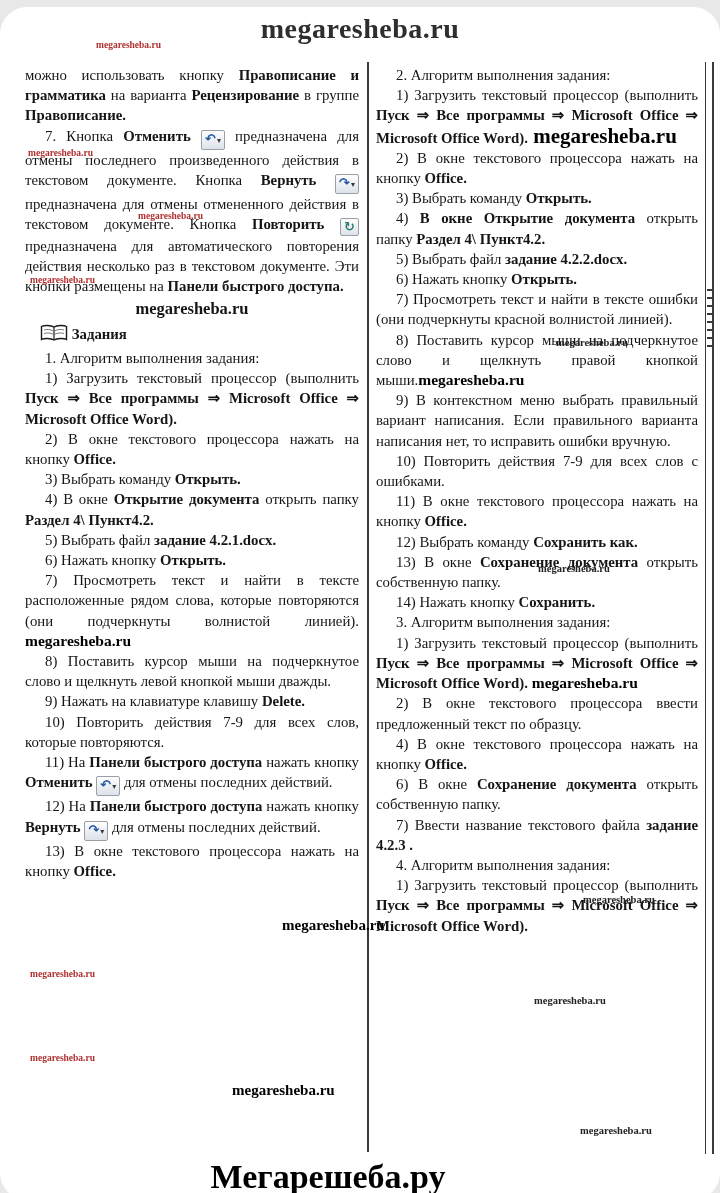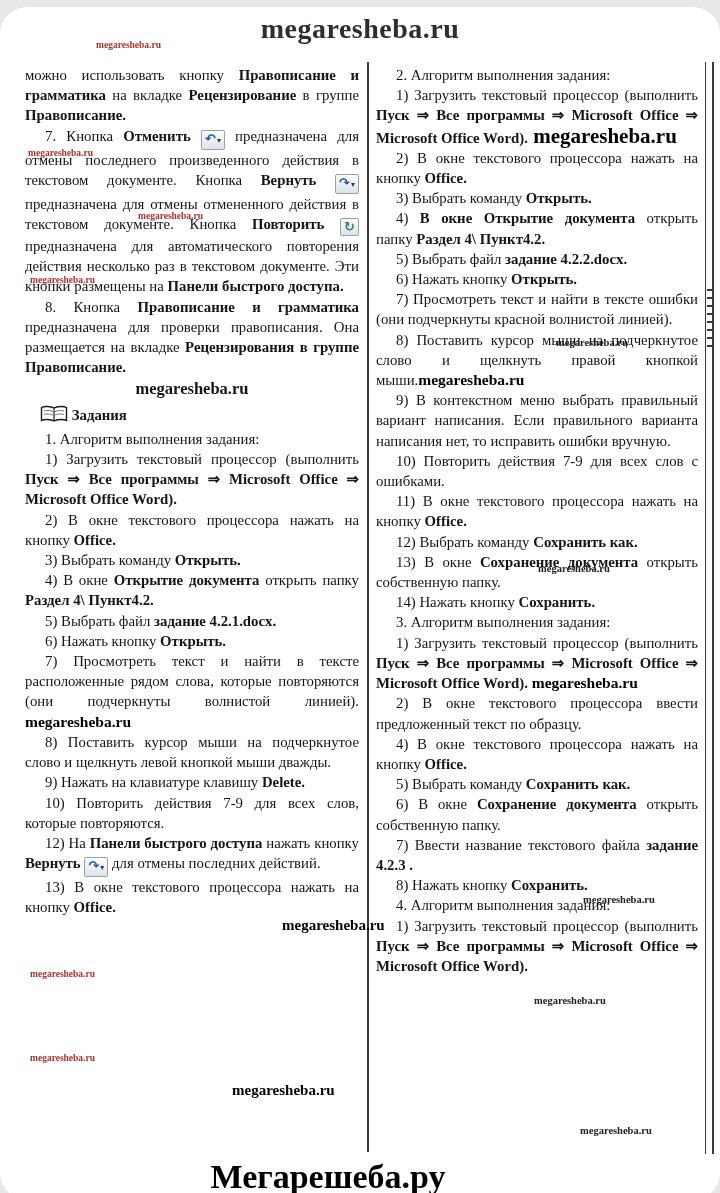--- a/index.html
+++ b/index.html
@@ -54,40 +54,40 @@
   .edge-ticks div { width:7px; height:2px; background:#3a3a3a; margin-bottom:6px; }
 </style>
 </head>
 <body>
 
 <div class="page">
 
   <div class="header">megaresheba.ru</div>
 
   <div class="col" id="col-left">
-      <div class="para cont"><span>можно использовать кнопку </span><span class="b">Правописание и грамматика</span><span> на вкладке </span><span class="b">Рецензирование</span><span> в группе </span><span class="b">Правописание.</span></div>
+      <div class="para cont"><span>можно использовать кнопку </span><span class="b">Правописание и грамматика</span><span> на варианта </span><span class="b">Рецензирование</span><span> в группе </span><span class="b">Правописание.</span></div>
       <div class="para item"><span>7. Кнопка </span><span class="b">Отменить </span><span class="icon-box"><span class="icon-arrow" style="color: rgb(37, 88, 168);">↶</span><span class="dd">▾</span></span><span> предназначена для отмены последнего произведенного действия в текстовом документе. Кнопка </span><span class="b">Вернуть </span><span class="icon-box"><span class="icon-arrow" style="color: rgb(37, 88, 168);">↷</span><span class="dd">▾</span></span><span> предназначена для отмены отмененного действия в текстовом документе. Кнопка </span><span class="b">Повторить</span><span> </span><span class="icon-box"><span class="icon-arrow" style="color: rgb(46, 125, 110);">↻</span></span><span> предназначена для автоматического повторения действия несколько раз в текстовом документе. Эти кнопки размещены на </span><span class="b">Панели быстрого доступа.</span></div>
-      <div class="para item"><span>8. Кнопка </span><span class="b">Правописание и грамматика</span><span> предназначена для проверки правописания. Она размещается на вкладке </span><span class="b">Рецензирования в группе Правописание.</span></div>
       <div class="para center-wm"><span class="b">megaresheba.ru</span></div>
       <div class="para heading"><span class="book-icon"><svg width="28" height="18" viewBox="0 0 28 18">
             <path d="M14 3 C11 1 4 1 1.5 2.5 L1.5 15.5 C4 14 11 14 14 16 C17 14 24 14 26.5 15.5 L26.5 2.5 C24 1 17 1 14 3 Z" fill="#fff" stroke="#1a1a1a" stroke-width="1.4"></path>
             <path d="M14 3 L14 16" stroke="#1a1a1a" stroke-width="1.2" fill="none"></path>
             <path d="M4 6 C7 5 11 5.5 13 6.8 M4 9.5 C7 8.5 11 9 13 10.2 M15 6.8 C17 5.5 21 5 24 6 M15 10.2 C17 9 21 8.5 24 9.5" stroke="#555" stroke-width="0.8" fill="none"></path>
           </svg></span><span class="b"> Задания</span></div>
       <div class="para item"><span>1. Алгоритм выполнения задания:</span></div>
       <div class="para item"><span>1) Загрузить текстовый процессор (выполнить </span><span class="b">Пуск ⇒ Все программы ⇒ Microsoft Office ⇒ Microsoft Office Word).</span></div>
       <div class="para item"><span>2) В окне текстового процессора нажать на кнопку </span><span class="b">Office.</span></div>
       <div class="para item"><span>3) Выбрать команду </span><span class="b">Открыть.</span></div>
       <div class="para item"><span>4) В окне </span><span class="b">Открытие документа</span><span> открыть папку </span><span class="b">Раздел 4\ Пункт4.2.</span></div>
       <div class="para item"><span>5) Выбрать файл </span><span class="b">задание 4.2.1.docx.</span></div>
       <div class="para item"><span>6) Нажать кнопку </span><span class="b">Открыть.</span></div>
       <div class="para item"><span>7) Просмотреть текст и найти в тексте расположенные рядом слова, которые повторяются (они подчеркнуты волнистой линией).</span><span class="wm-bold"> megaresheba.ru</span></div>
       <div class="para item"><span>8) Поставить курсор мыши на подчеркнутое слово и щелкнуть левой кнопкой мыши дважды.</span></div>
       <div class="para item"><span>9) Нажать на клавиатуре клавишу </span><span class="b">Delete.</span></div>
       <div class="para item"><span>10) Повторить действия 7-9 для всех слов, которые повторяются.</span></div>
+      <div class="para item"><span>11) На </span><span class="b">Панели быстрого доступа</span><span> нажать кнопку </span><span class="b">Отменить </span><span class="icon-box"><span class="icon-arrow" style="color: rgb(37, 88, 168);">↶</span><span class="dd">▾</span></span><span> для отмены последних действий.</span></div>
       <div class="para item"><span>12) На </span><span class="b">Панели быстрого доступа</span><span> нажать кнопку </span><span class="b">Вернуть </span><span class="icon-box"><span class="icon-arrow" style="color: rgb(37, 88, 168);">↷</span><span class="dd">▾</span></span><span> для отмены последних действий.</span></div>
       <div class="para item"><span>13) В окне текстового процессора нажать на кнопку </span><span class="b">Office.</span></div>
     </div>
   <div class="col" id="col-right">
       <div class="para item"><span>2. Алгоритм выполнения задания:</span></div>
       <div class="para item"><span>1) Загрузить текстовый процессор (выполнить </span><span class="b">Пуск ⇒ Все программы ⇒ Microsoft Office ⇒ Microsoft Office Word).</span><span class="wm-big"> megaresheba.ru</span></div>
       <div class="para item"><span>2) В окне текстового процессора нажать на кнопку </span><span class="b">Office.</span></div>
       <div class="para item"><span>3) Выбрать команду </span><span class="b">Открыть.</span></div>
       <div class="para item"><span>4) </span><span class="b">В окне Открытие документа</span><span> открыть папку </span><span class="b">Раздел 4\ Пункт4.2.</span></div>
       <div class="para item"><span>5) Выбрать файл </span><span class="b">задание 4.2.2.docx.</span></div>
@@ -97,24 +97,22 @@
       <div class="para item"><span>9) В контекстном меню выбрать правильный вариант написания. Если правильного варианта написания нет, то исправить ошибки вручную.</span></div>
       <div class="para item"><span>10) Повторить действия 7-9 для всех слов с ошибками.</span></div>
       <div class="para item"><span>11) В окне текстового процессора нажать на кнопку </span><span class="b">Office.</span></div>
       <div class="para item"><span>12) Выбрать команду </span><span class="b">Сохранить как.</span></div>
       <div class="para item"><span>13) В окне </span><span class="b">Сохранение документа</span><span> открыть собственную папку.</span></div>
       <div class="para item"><span>14) Нажать кнопку </span><span class="b">Сохранить.</span></div>
       <div class="para item"><span>3. Алгоритм выполнения задания:</span></div>
       <div class="para item"><span>1) Загрузить текстовый процессор (выполнить </span><span class="b">Пуск ⇒ Все программы ⇒ Microsoft Office ⇒ Microsoft Office Word).</span><span class="wm-bold"> megaresheba.ru</span></div>
       <div class="para item"><span>2) В окне текстового процессора ввести предложенный текст по образцу.</span></div>
       <div class="para item"><span>4) В окне текстового процессора нажать на кнопку </span><span class="b">Office.</span></div>
-      <div class="para item"><span>5) Выбрать команду </span><span class="b">Сохранить как.</span></div>
       <div class="para item"><span>6) В окне </span><span class="b">Сохранение документа</span><span> открыть собственную папку.</span></div>
       <div class="para item"><span>7) Ввести название текстового файла </span><span class="b">задание 4.2.3 .</span></div>
-      <div class="para item"><span>8) Нажать кнопку </span><span class="b">Сохранить.</span></div>
       <div class="para item"><span>4. Алгоритм выполнения задания:</span></div>
       <div class="para item"><span>1) Загрузить текстовый процессор (выполнить </span><span class="b">Пуск ⇒ Все программы ⇒ Microsoft Office ⇒ Microsoft Office Word).</span></div>
     </div>
 
   <div class="divider"></div>
   <div class="right-border"></div>
 
   <div class="edge-ticks">
     <div></div>
       <div></div>

